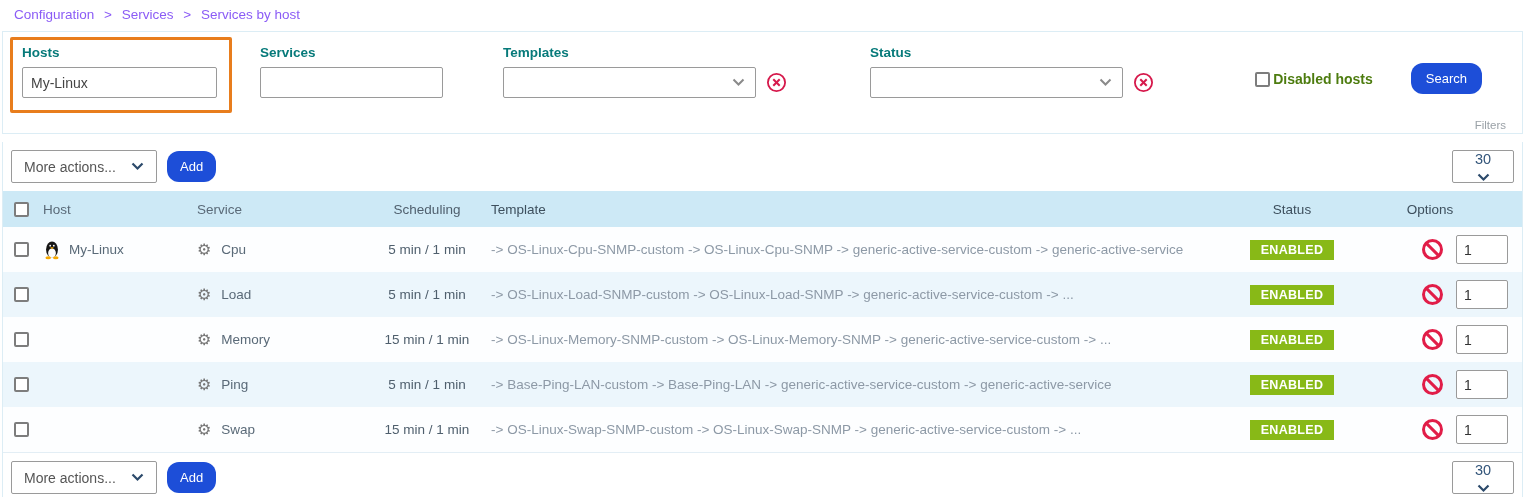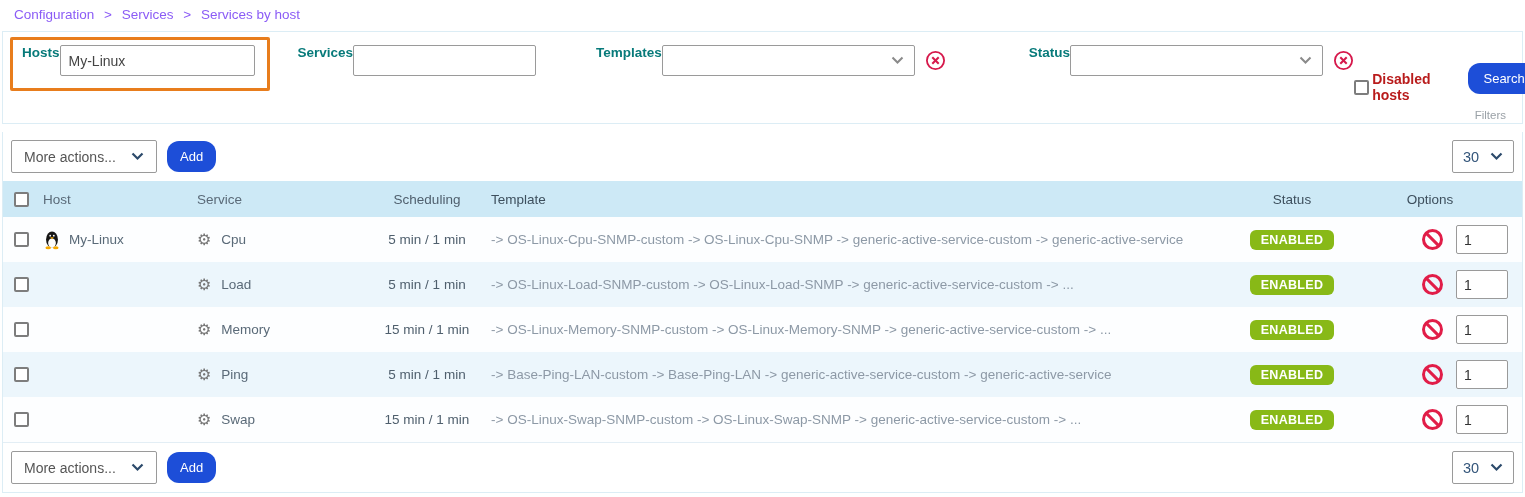--- a/index.html
+++ b/index.html
@@ -12,74 +12,74 @@
   
   .breadcrumb { padding:7px 14px 6px; color:#8b5cf6; font-size:13.5px; }
   .breadcrumb span { margin-right:6px; }
   
   .filter-panel {
     position:relative; margin:3px 2px 8px;
     border:1px solid #dcedf5; background:#fff;
     padding:5px 10px 20px 5px;
     display:flex; align-items:flex-start;
   }
-  .fgroup { display:flex; flex-direction:row; }
+  .fgroup { display:flex; flex-direction:column; }
   .fgroup .flabel { color:#077a7a; font-weight:bold; margin-bottom:7px; font-size:13.5px; }
   .hosts-box { border:3px solid #e87d1d; border-radius:2px; padding:5px 12px 12px 9px; margin-left:2px; }
   .txt-input {
     width:195px; height:31px; border:1px solid #9a9a9a; border-radius:2px;
     font-family:"Liberation Sans",sans-serif; font-size:14px; color:#444; padding:0 8px; outline:none;
   }
   .fake-select {
     background:#fff; border:1px solid #9a9a9a; border-radius:2px;
     height:31px; display:flex; align-items:center; justify-content:flex-end;
     padding-right:10px; cursor:pointer;
   }
   .sel-wide { width:253px; }
   .with-clear { display:flex; align-items:center; }
   .clear-icon { margin-left:10px; display:flex; align-items:center; cursor:pointer; }
   .chk-row { display:flex; align-items:center; margin-top:34px; cursor:pointer; }
   .chk-box { width:15px; height:15px; border:2px solid #7d7d7d; border-radius:2px; background:#fff; flex:none; }
-  .chk-label { color:#b91c1c; font-weight:bold; margin-left:3px; font-size:14px; }
+  .chk-label { color:#4d7c0f; font-weight:bold; margin-left:3px; font-size:14px; }
   .btn {
     background:#1d4ed8; color:#fff; border:none; border-radius:12px;
     font-family:"Liberation Sans",sans-serif; font-size:13px;
     padding:8px 16px; cursor:pointer;
   }
   .search-btn { margin-top:26px; padding:8px 15px; }
   .filters-caption { position:absolute; right:16px; bottom:2px; color:#9aa1a7; font-size:11.5px; }
   
   .sp1{ width:28px; flex:none;} .sp2{ width:60px; flex:none;} .sp3{ width:83px; flex:none;}
   .spacer { flex:1; }
   
   .main-box { margin:0 2px; border:1px solid #dcedf5; border-top:none; }
   .action-bar { display:flex; align-items:center; padding:8px 8px;justify-content:space-between; }
   .more-actions { width:146px; height:33px; justify-content:space-between; padding:0 12px; color:#555; font-size:14px; }
   .add-btn { margin-left:10px; padding:8px 13px; }
-  .pagesize { width:62px; height:33px; justify-content:space-between; padding:0 10px; color:#33557a; font-size:14.5px; margin-left:auto; }
+  .pagesize { width:62px; height:33px; justify-content:space-between; padding:0 10px; color:#33557a; font-size:14.5px; margin-left:auto;flex-direction:column; }
   
   .tbl { width:100%; }
   .trow { display:flex; align-items:center; height:45px; }
   .thead { height:36px; background:#cde9f6; color:#3d4f5d; font-weight:normal; }
   .row-a { background:#fdfeff; }
   .row-b { background:#ecf6fc; }
   .col-check { width:36px; flex:none; display:flex; justify-content:center; }
   .col-host { width:148px; flex:none; display:flex; align-items:center; padding-left:4px; color:#5a6a78; }
   .col-service { width:180px; flex:none; display:flex; align-items:center; padding-left:10px; color:#5a6a78; }
   .col-sched { width:120px; flex:none; text-align:center; color:#4f5f6d; }
   .col-template { flex:1; padding-left:4px; color:#8d99a6; white-space:nowrap; overflow:hidden; }
   .thead .col-template { text-align:left; color:#3d4f5d; }
   .col-status { width:120px; flex:none; display:flex; justify-content:center; }
   .col-options { width:170px; flex:none; display:flex; align-items:center; justify-content:flex-end; padding-right:14px; }
   .thead .col-status, .thead .col-options { display:block; text-align:center; }
   .gear { font-size:16px; color:#767676; margin-right:10px; line-height:1; }
   .tux { margin-right:8px; display:flex; }
   .badge {
     background:#88b917; color:#fff; font-weight:bold; font-size:12.5px;
-    padding:3px 11px; border-radius:6px; letter-spacing:.3px;
+    padding:3px 11px; border-radius:0; letter-spacing:.3px;
   }
   .opt-input {
     width:52px; height:29px; border:1px solid #9a9a9a; border-radius:2px;
     font-family:"Liberation Sans",sans-serif; font-size:14px; color:#333; padding:0 0 0 7px; margin-left:12px; outline:none;
   }
   .no-icon { display:flex; cursor:pointer; }
   .bottom-bar { border-top:1px solid #e3eef5; }
 </style>
 </head>
 <body>

